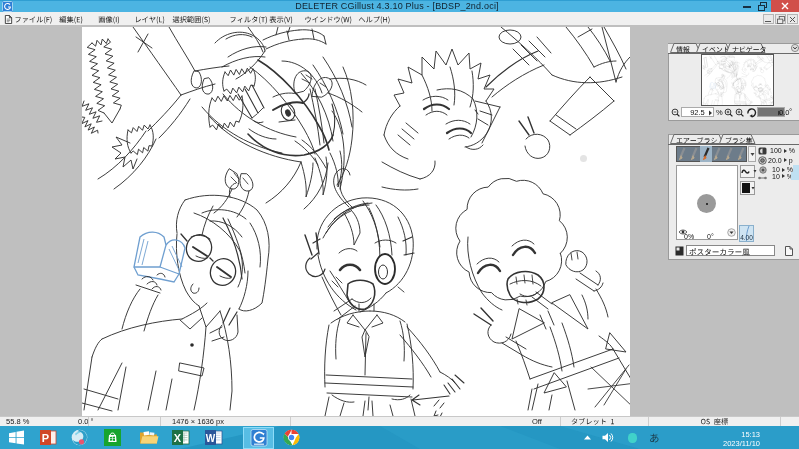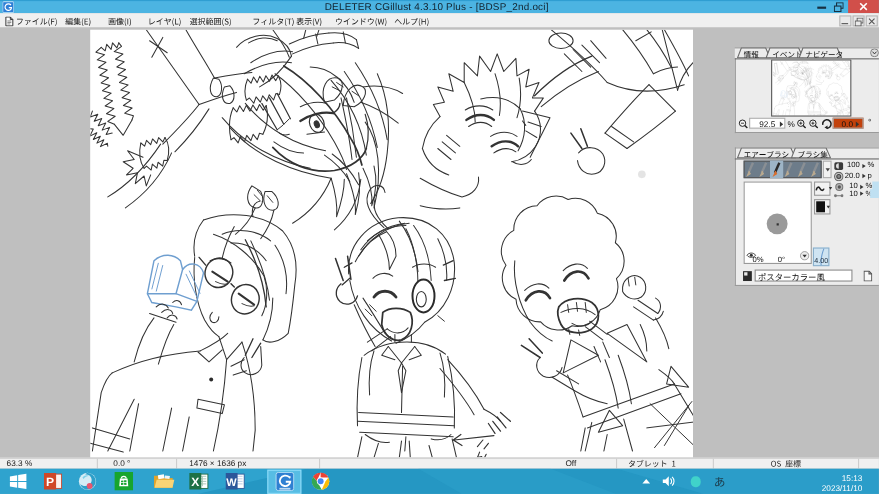--- a/index.html
+++ b/index.html
@@ -356,21 +356,21 @@
   </svg>
 <svg class="abs" style="left:735px;top:108px" width="9" height="9" viewBox="0 0 9 9">
     <circle cx="4" cy="4" r="2.9" fill="#f8f8f8" stroke="#222" stroke-width="0.9"></circle>
     <path d="M2.6 4.0 L5.4 4.0 M4 2.6 L4 5.4" stroke="#222" stroke-width="0.8"></path>
     <path d="M6.1 6.1 L8.4 8.4" stroke="#222" stroke-width="1.3"></path>
   </svg>
 <svg class="abs" style="left:746px;top:107px" width="11" height="11" viewBox="0 0 11 11">
 <path d="M2 6.5 A3.8 3.8 0 1 1 5.5 9.5" fill="none" stroke="#222" stroke-width="1.4"></path>
 <path d="M3.5 9.0 L6.6 10.6 L6.2 7.2 Z" fill="#222"></path>
   </svg>
-<div class="abs" style="left:757px;top:107px;width:28px;height:10px;background:#c2410c;border:1px solid #aaa;font-size:7.5px;color:#111;line-height:9px;padding-left:7px">0.0</div>
+<div class="abs" style="left:757px;top:107px;width:28px;height:10px;background:#737373;border:1px solid #aaa;font-size:7.5px;color:#111;line-height:9px;padding-left:21px">0.0</div>
 <svg class="abs" style="left:777px;top:110px" width="5" height="6" viewBox="0 0 5 6">
     <path d="M1 0.5 L4 3 L1 5.5 Z" fill="#333"></path>
   </svg>
 <div class="abs" style="left:789px;top:107px;font-size:8px;color:#111">°</div>
 <div class="abs" style="left:668px;top:134px;width:131px;height:126px;background:#ececec;border:1px solid #9a9a9a;border-right:none"></div>
 <svg class="abs" style="left:670px;top:134px" width="54" height="10" viewBox="0 0 54 10">
     <path d="M4 0.5 L49 0.5 L53 9.5 L0.5 9.5 Z" fill="#ececec" stroke="#6a6a6a"></path>
   </svg>
 <div style="position:absolute;left:676px;top:135.5px;line-height:0"><svg width="41" height="9" viewBox="0 -6.9 41 8.6" style="overflow:visible">
       <path d="M0.6 -0.9V-0.3C0.8 -0.3 1.0 -0.3 1.2 -0.3H5.7C5.9 -0.3 6.1 -0.3 6.3 -0.3V-0.9C6.1 -0.9 6.0 -0.9 5.7 -0.9H3.7V-4.0H5.4C5.6 -4.0 5.8 -4.0 6.0 -4.0V-4.6C5.8 -4.6 5.6 -4.6 5.4 -4.6H1.6C1.4 -4.6 1.2 -4.6 1.0 -4.6V-4.0C1.2 -4.0 1.4 -4.0 1.6 -4.0H3.1V-0.9H1.2C1.0 -0.9 0.8 -0.9 0.6 -0.9Z M13.3 -4.7 13.0 -5.0C12.9 -5.0 12.6 -4.9 12.5 -4.9C12.1 -4.9 8.9 -4.9 8.5 -4.9C8.3 -4.9 8.0 -5.0 7.8 -5.0V-4.4C8.0 -4.4 8.3 -4.4 8.5 -4.4C8.9 -4.4 12.0 -4.4 12.5 -4.4C12.2 -4.0 11.6 -3.2 11.0 -2.9L11.4 -2.5C12.2 -3.1 12.9 -3.9 13.1 -4.4C13.2 -4.5 13.3 -4.6 13.3 -4.7ZM10.6 -3.8H9.9C10.0 -3.6 10.0 -3.4 10.0 -3.3C10.0 -2.1 9.8 -1.1 8.8 -0.5C8.6 -0.3 8.3 -0.2 8.1 -0.2L8.6 0.3C10.4 -0.6 10.6 -1.9 10.6 -3.8Z M14.5 -3.0V-2.3C14.7 -2.3 15.1 -2.3 15.5 -2.3C16.0 -2.3 18.7 -2.3 19.3 -2.3C19.6 -2.3 19.9 -2.3 20.0 -2.3V-3.0C19.8 -3.0 19.6 -3.0 19.2 -3.0C18.7 -3.0 16.0 -3.0 15.5 -3.0C15.1 -3.0 14.7 -3.0 14.5 -3.0Z M26.8 -5.9 26.4 -5.8C26.6 -5.5 26.8 -5.1 27.0 -4.8L27.4 -5.0C27.2 -5.3 27.0 -5.7 26.8 -5.9ZM26.5 -4.5 26.2 -4.7 26.5 -4.8C26.3 -5.1 26.1 -5.5 25.9 -5.7L25.5 -5.6C25.7 -5.4 25.9 -5.0 26.0 -4.7C25.9 -4.7 25.8 -4.7 25.7 -4.7C25.4 -4.7 22.7 -4.7 22.3 -4.7C22.1 -4.7 21.8 -4.7 21.6 -4.8V-4.2C21.8 -4.2 22.0 -4.2 22.3 -4.2C22.7 -4.2 25.4 -4.2 25.8 -4.2C25.7 -3.5 25.4 -2.6 24.9 -1.9C24.3 -1.2 23.6 -0.6 22.2 -0.3L22.7 0.2C23.9 -0.2 24.8 -0.8 25.4 -1.6C26.0 -2.3 26.3 -3.4 26.4 -4.1C26.5 -4.3 26.5 -4.4 26.5 -4.5Z M29.2 -5.1V-4.6C29.4 -4.6 29.6 -4.6 29.8 -4.6C30.2 -4.6 32.1 -4.6 32.5 -4.6C32.8 -4.6 33.0 -4.6 33.2 -4.6V-5.1C33.0 -5.1 32.7 -5.1 32.5 -5.1C32.1 -5.1 30.2 -5.1 29.8 -5.1C29.6 -5.1 29.4 -5.1 29.2 -5.1ZM33.7 -3.3 33.3 -3.6C33.2 -3.5 33.0 -3.5 32.9 -3.5C32.5 -3.5 29.6 -3.5 29.2 -3.5C29.1 -3.5 28.8 -3.5 28.6 -3.6V-3.0C28.8 -3.0 29.1 -3.0 29.2 -3.0C29.7 -3.0 32.6 -3.0 32.9 -3.0C32.8 -2.5 32.5 -1.9 32.1 -1.5C31.5 -0.8 30.6 -0.4 29.7 -0.2L30.1 0.3C31.0 0.0 31.8 -0.4 32.6 -1.2C33.1 -1.7 33.4 -2.4 33.6 -3.1C33.6 -3.2 33.6 -3.3 33.7 -3.3Z M36.6 -5.3 36.3 -4.8C36.7 -4.6 37.4 -4.1 37.7 -3.9L38.1 -4.3C37.8 -4.5 37.0 -5.1 36.6 -5.3ZM35.5 -0.4 35.9 0.2C36.5 0.1 37.5 -0.3 38.2 -0.7C39.2 -1.3 40.2 -2.2 40.8 -3.1L40.5 -3.7C39.9 -2.7 39.0 -1.8 37.9 -1.2C37.2 -0.8 36.3 -0.5 35.5 -0.4ZM35.5 -3.7 35.2 -3.3C35.6 -3.1 36.4 -2.6 36.7 -2.3L37.1 -2.8C36.7 -3.0 35.9 -3.5 35.5 -3.7Z" fill="#111"></path>
@@ -471,24 +471,24 @@
   </svg>
 <div class="abs" style="left:686px;top:245px;width:89px;height:11px;background:#fff;border:1px solid #888"></div>
 <div style="position:absolute;left:689px;top:246.9px;line-height:0"><svg width="61" height="10" viewBox="0 -7.6 61 9.5" style="overflow:visible">
       <path d="M5.7 -5.6C5.7 -5.9 6.0 -6.1 6.2 -6.1C6.5 -6.1 6.7 -5.9 6.7 -5.6C6.7 -5.3 6.5 -5.1 6.2 -5.1C6.0 -5.1 5.7 -5.3 5.7 -5.6ZM5.4 -5.6C5.4 -5.2 5.8 -4.8 6.2 -4.8C6.7 -4.8 7.1 -5.2 7.1 -5.6C7.1 -6.1 6.7 -6.5 6.2 -6.5C5.8 -6.5 5.4 -6.1 5.4 -5.6ZM2.4 -2.8 1.9 -3.0C1.6 -2.4 1.0 -1.5 0.5 -1.1L1.0 -0.7C1.4 -1.2 2.1 -2.1 2.4 -2.8ZM5.6 -3.0 5.1 -2.8C5.5 -2.3 6.1 -1.3 6.4 -0.7L6.9 -1.1C6.6 -1.6 6.0 -2.6 5.6 -3.0ZM0.7 -4.6V-3.9C0.9 -4.0 1.1 -4.0 1.3 -4.0H3.5V-3.9C3.5 -3.5 3.5 -0.9 3.5 -0.5C3.5 -0.3 3.4 -0.2 3.2 -0.2C3.0 -0.2 2.6 -0.3 2.3 -0.3L2.3 0.3C2.6 0.3 3.1 0.3 3.4 0.3C3.9 0.3 4.1 0.1 4.1 -0.3C4.1 -0.8 4.1 -3.3 4.1 -3.9V-4.0H6.1C6.3 -4.0 6.5 -4.0 6.7 -3.9V-4.6C6.5 -4.6 6.3 -4.5 6.1 -4.5H4.1V-5.3C4.1 -5.5 4.1 -5.8 4.1 -5.9H3.4C3.4 -5.7 3.5 -5.5 3.5 -5.3V-4.5H1.3C1.1 -4.5 0.9 -4.6 0.7 -4.6Z M13.7 -5.1 13.3 -5.4C13.2 -5.3 13.0 -5.3 12.7 -5.3C12.4 -5.3 10.1 -5.3 9.8 -5.3C9.6 -5.3 9.1 -5.4 9.0 -5.4V-4.7C9.1 -4.7 9.5 -4.7 9.8 -4.7C10.1 -4.7 12.5 -4.7 12.8 -4.7C12.6 -4.1 12.0 -3.2 11.5 -2.6C10.7 -1.7 9.6 -0.8 8.4 -0.3L8.8 0.2C10.0 -0.3 11.0 -1.2 11.8 -2.1C12.6 -1.4 13.4 -0.5 13.9 0.2L14.4 -0.3C13.9 -0.9 13.0 -1.8 12.2 -2.5C12.8 -3.2 13.2 -4.1 13.5 -4.8C13.5 -4.9 13.6 -5.0 13.7 -5.1Z M19.3 -6.0 18.6 -6.2C18.5 -6.0 18.4 -5.7 18.3 -5.6C18.0 -4.9 17.2 -3.8 15.9 -2.9L16.4 -2.5C17.3 -3.1 17.9 -3.9 18.4 -4.6H21.0C20.8 -3.9 20.5 -3.1 20.0 -2.5C19.4 -2.8 18.9 -3.2 18.4 -3.5L17.9 -3.1C18.4 -2.8 19.0 -2.4 19.6 -2.0C18.9 -1.2 17.9 -0.5 16.6 -0.1L17.2 0.3C18.4 -0.1 19.4 -0.8 20.1 -1.6C20.4 -1.3 20.7 -1.1 20.9 -0.9L21.3 -1.4C21.1 -1.6 20.8 -1.9 20.5 -2.1C21.0 -2.9 21.5 -3.8 21.7 -4.5C21.7 -4.6 21.8 -4.8 21.8 -4.9L21.3 -5.2C21.2 -5.1 21.0 -5.1 20.8 -5.1H18.8L18.9 -5.4C19.0 -5.5 19.1 -5.8 19.3 -6.0Z M23.6 -3.3V-2.5C23.8 -2.6 24.2 -2.6 24.6 -2.6C25.2 -2.6 28.2 -2.6 28.8 -2.6C29.1 -2.6 29.5 -2.6 29.6 -2.5V-3.3C29.4 -3.3 29.2 -3.3 28.8 -3.3C28.2 -3.3 25.2 -3.3 24.6 -3.3C24.2 -3.3 23.8 -3.3 23.6 -3.3Z M36.9 -4.4 36.5 -4.6C36.3 -4.6 36.2 -4.6 36.0 -4.6H34.2C34.2 -4.8 34.2 -5.1 34.2 -5.4C34.2 -5.5 34.2 -5.8 34.3 -6.0H33.5C33.6 -5.8 33.6 -5.5 33.6 -5.4C33.6 -5.1 33.6 -4.8 33.6 -4.6H32.2C31.9 -4.6 31.6 -4.6 31.4 -4.6V-4.0C31.6 -4.0 31.9 -4.0 32.2 -4.0H33.5C33.3 -2.4 32.8 -1.5 32.0 -0.8C31.8 -0.6 31.5 -0.4 31.2 -0.2L31.8 0.2C33.1 -0.7 33.8 -1.8 34.1 -4.0H36.2C36.2 -3.2 36.1 -1.3 35.9 -0.7C35.8 -0.6 35.6 -0.5 35.4 -0.5C35.1 -0.5 34.7 -0.5 34.3 -0.6L34.4 0.1C34.8 0.1 35.2 0.1 35.6 0.1C36.0 0.1 36.2 -0.0 36.4 -0.4C36.7 -1.1 36.8 -3.3 36.9 -4.0C36.9 -4.1 36.9 -4.3 36.9 -4.4Z M39.8 -5.7V-5.0C40.0 -5.0 40.2 -5.1 40.4 -5.1C40.9 -5.1 43.0 -5.1 43.4 -5.1C43.7 -5.1 43.9 -5.0 44.1 -5.0V-5.7C43.9 -5.6 43.7 -5.6 43.4 -5.6C43.0 -5.6 40.9 -5.6 40.4 -5.6C40.2 -5.6 40.0 -5.6 39.8 -5.7ZM44.7 -3.7 44.2 -3.9C44.2 -3.9 44.0 -3.9 43.8 -3.9C43.4 -3.9 40.2 -3.9 39.8 -3.9C39.6 -3.9 39.4 -3.9 39.1 -3.9V-3.3C39.3 -3.3 39.6 -3.3 39.8 -3.3C40.3 -3.3 43.5 -3.3 43.9 -3.3C43.7 -2.8 43.4 -2.1 42.9 -1.6C42.3 -0.9 41.4 -0.4 40.3 -0.2L40.7 0.3C41.7 0.0 42.7 -0.4 43.5 -1.3C44.0 -1.9 44.4 -2.7 44.6 -3.4C44.6 -3.5 44.6 -3.6 44.7 -3.7Z M46.4 -3.3V-2.5C46.6 -2.6 47.0 -2.6 47.4 -2.6C48.0 -2.6 51.0 -2.6 51.6 -2.6C51.9 -2.6 52.3 -2.6 52.4 -2.5V-3.3C52.2 -3.3 52.0 -3.3 51.6 -3.3C51.0 -3.3 48.0 -3.3 47.4 -3.3C47.0 -3.3 46.6 -3.3 46.4 -3.3Z M54.4 -6.0V-3.5C54.4 -2.3 54.3 -0.8 53.5 0.3C53.6 0.4 53.8 0.5 53.9 0.6C54.8 -0.5 54.9 -2.3 54.9 -3.5V-5.4H59.1C59.1 -2.1 59.1 0.6 60.0 0.6C60.4 0.6 60.5 0.2 60.6 -0.8C60.5 -0.9 60.3 -1.0 60.2 -1.2C60.2 -0.5 60.1 0.0 60.1 0.0C59.6 0.0 59.6 -3.1 59.6 -6.0ZM55.8 -3.3H56.7V-2.1H55.8ZM57.2 -3.3H58.1V-2.1H57.2ZM57.8 -1.3C57.9 -1.1 58.0 -0.9 58.2 -0.7L57.2 -0.6V-1.6H58.5V-3.7H57.2V-4.5C57.7 -4.5 58.3 -4.6 58.7 -4.7L58.3 -5.2C57.6 -4.9 56.2 -4.8 55.1 -4.7C55.2 -4.6 55.3 -4.4 55.3 -4.3C55.7 -4.3 56.2 -4.4 56.7 -4.4V-3.7H55.4V-1.6H56.7V-0.6C56.0 -0.5 55.4 -0.5 54.9 -0.5L54.9 0.1L58.4 -0.2C58.5 0.0 58.6 0.2 58.6 0.4L59.1 0.2C59.0 -0.3 58.6 -0.9 58.2 -1.5Z" fill="#111"></path>
     </svg></div>
 <svg class="abs" style="left:785px;top:246px" width="8" height="10" viewBox="0 0 8 10">
 <path d="M0.5 0.5 L5 0.5 L7.5 3 L7.5 9.5 L0.5 9.5 Z" fill="#f8f8f8" stroke="#555"></path>
 <path d="M5 0.5 L5 3 L7.5 3" fill="none" stroke="#555"></path>
   </svg>
 <div class="abs" style="left:0;top:416px;width:799px;height:10px;background:#f0f0f0;border-top:1px solid #c8c8c8"></div>
-<div style="position:absolute;top:417px;font-size:7.5px;color:#222;left:6px">63.3 %</div>
-<div style="position:absolute;top:417px;font-size:7.5px;color:#222;left:103px">0.0 °</div>
+<div style="position:absolute;top:417px;font-size:7.5px;color:#222;left:6px">55.8 %</div>
+<div style="position:absolute;top:417px;font-size:7.5px;color:#222;left:78px">0.0 °</div>
 <div style="position:absolute;top:417px;font-size:7.5px;color:#222;left:172px">1476 × 1636 px</div>
-<div style="position:absolute;top:417px;font-size:7.5px;color:#222;left:514px">Off</div>
+<div style="position:absolute;top:417px;font-size:7.5px;color:#222;left:532px">Off</div>
 <div style="position:absolute;left:570px;top:416.5px;line-height:0"><svg width="45" height="9" viewBox="0 -7.5 45 9.4" style="overflow:visible">
       <path d="M4.0 -5.9 3.3 -6.1C3.3 -5.9 3.2 -5.6 3.1 -5.5C2.7 -4.8 2.0 -3.7 0.7 -2.9L1.2 -2.5C2.0 -3.1 2.7 -3.8 3.2 -4.5H5.7C5.6 -3.9 5.2 -3.1 4.7 -2.4C4.2 -2.8 3.6 -3.1 3.1 -3.4L2.7 -3.0C3.2 -2.7 3.8 -2.3 4.3 -1.9C3.6 -1.2 2.7 -0.5 1.4 -0.1L1.9 0.3C3.2 -0.1 4.1 -0.8 4.8 -1.6C5.1 -1.3 5.4 -1.1 5.6 -0.9L6.1 -1.4C5.8 -1.6 5.5 -1.8 5.2 -2.1C5.8 -2.8 6.2 -3.7 6.4 -4.4C6.4 -4.5 6.5 -4.7 6.5 -4.8L6.1 -5.1C5.9 -5.1 5.8 -5.0 5.6 -5.0H3.5L3.7 -5.3C3.8 -5.4 3.9 -5.7 4.0 -5.9Z M14.1 -6.4 13.7 -6.3C13.9 -6.0 14.2 -5.6 14.3 -5.3L14.7 -5.4C14.6 -5.7 14.3 -6.2 14.1 -6.4ZM13.8 -4.9 13.5 -5.1 13.8 -5.2C13.6 -5.5 13.3 -6.0 13.2 -6.2L12.8 -6.1C12.9 -5.8 13.1 -5.5 13.3 -5.2C13.2 -5.1 13.1 -5.1 13.0 -5.1C12.6 -5.1 9.7 -5.1 9.2 -5.1C9.0 -5.1 8.7 -5.2 8.5 -5.2V-4.5C8.7 -4.5 8.9 -4.5 9.2 -4.5C9.7 -4.5 12.6 -4.5 13.1 -4.5C13.0 -3.8 12.6 -2.8 12.1 -2.1C11.4 -1.3 10.6 -0.7 9.2 -0.3L9.7 0.3C11.0 -0.2 11.9 -0.9 12.6 -1.7C13.2 -2.5 13.6 -3.7 13.7 -4.5C13.8 -4.7 13.8 -4.8 13.8 -4.9Z M16.7 -0.2 17.1 0.1C17.2 0.1 17.3 0.0 17.4 0.0C19.3 -0.5 20.8 -1.5 21.8 -2.7L21.5 -3.2C20.5 -2.0 18.8 -1.0 17.4 -0.6C17.4 -1.0 17.4 -4.2 17.4 -4.9C17.4 -5.1 17.4 -5.4 17.4 -5.6H16.7C16.7 -5.4 16.7 -5.1 16.7 -4.9C16.7 -4.2 16.7 -1.1 16.7 -0.6C16.7 -0.5 16.7 -0.4 16.7 -0.2Z M26.1 -4.3 25.6 -4.1C25.7 -3.8 26.1 -2.8 26.2 -2.5L26.7 -2.7C26.6 -3.0 26.2 -4.0 26.1 -4.3ZM28.8 -3.9 28.2 -4.1C28.1 -3.1 27.7 -2.2 27.2 -1.5C26.5 -0.8 25.6 -0.2 24.7 0.1L25.2 0.6C26.1 0.2 27.0 -0.3 27.7 -1.2C28.2 -1.9 28.5 -2.7 28.7 -3.5C28.8 -3.6 28.8 -3.7 28.8 -3.9ZM24.4 -3.9 23.8 -3.7C24.0 -3.5 24.4 -2.4 24.5 -2.0L25.1 -2.2C24.9 -2.6 24.5 -3.6 24.4 -3.9Z M32.5 -0.7C32.5 -0.4 32.5 -0.0 32.5 0.2H33.2C33.2 -0.0 33.2 -0.4 33.2 -0.7L33.1 -3.1C34.0 -2.9 35.3 -2.4 36.1 -1.9L36.4 -2.6C35.6 -3.0 34.1 -3.5 33.1 -3.8V-5.0C33.1 -5.2 33.2 -5.6 33.2 -5.8H32.5C32.5 -5.6 32.5 -5.2 32.5 -5.0C32.5 -4.4 32.5 -1.1 32.5 -0.7Z M41.9 0.0H44.9V-0.6H43.8V-5.5H43.3C43.0 -5.3 42.6 -5.2 42.2 -5.1V-4.7H43.1V-0.6H41.9Z" fill="#222"></path>
     </svg></div>
 <div style="position:absolute;left:700px;top:416.5px;line-height:0"><svg width="29" height="9" viewBox="0 -7.5 29 9.4" style="overflow:visible">
       <path d="M2.8 0.1C4.2 0.1 5.1 -1.0 5.1 -2.8C5.1 -4.5 4.2 -5.6 2.8 -5.6C1.4 -5.6 0.4 -4.5 0.4 -2.8C0.4 -1.0 1.4 0.1 2.8 0.1ZM2.8 -0.5C1.8 -0.5 1.1 -1.4 1.1 -2.8C1.1 -4.1 1.8 -5.0 2.8 -5.0C3.8 -5.0 4.4 -4.1 4.4 -2.8C4.4 -1.4 3.8 -0.5 2.8 -0.5Z M7.8 0.1C9.0 0.1 9.7 -0.6 9.7 -1.5C9.7 -2.3 9.2 -2.7 8.6 -2.9L7.8 -3.3C7.4 -3.4 6.9 -3.7 6.9 -4.2C6.9 -4.7 7.3 -5.0 7.9 -5.0C8.4 -5.0 8.8 -4.8 9.2 -4.5L9.5 -4.9C9.1 -5.3 8.6 -5.6 7.9 -5.6C6.9 -5.6 6.2 -5.0 6.2 -4.1C6.2 -3.3 6.8 -2.9 7.3 -2.7L8.1 -2.4C8.6 -2.2 9.0 -2.0 9.0 -1.4C9.0 -0.9 8.6 -0.5 7.9 -0.5C7.3 -0.5 6.7 -0.8 6.3 -1.2L5.9 -0.7C6.4 -0.2 7.1 0.1 7.8 0.1Z M19.4 -4.5C19.3 -3.6 18.9 -2.9 18.3 -2.5V-4.7H17.8V-1.7H15.7V-1.2H17.8V-0.1H15.2V0.4H20.9V-0.1H18.3V-1.2H20.5V-1.7H18.3V-2.4C18.4 -2.4 18.6 -2.2 18.7 -2.1C19.0 -2.4 19.3 -2.7 19.5 -3.1C19.9 -2.8 20.3 -2.3 20.6 -2.1L20.9 -2.5C20.7 -2.8 20.2 -3.2 19.7 -3.6C19.8 -3.8 19.9 -4.2 20.0 -4.5ZM16.4 -4.5C16.3 -3.6 15.9 -2.8 15.3 -2.4C15.4 -2.3 15.6 -2.1 15.7 -2.0C16.1 -2.3 16.3 -2.7 16.5 -3.1C16.8 -2.8 17.1 -2.5 17.3 -2.2L17.7 -2.6C17.5 -2.9 17.1 -3.2 16.7 -3.5C16.8 -3.8 16.9 -4.2 16.9 -4.5ZM14.6 -5.5V-3.4C14.6 -2.3 14.6 -0.8 14.0 0.3C14.1 0.3 14.4 0.5 14.5 0.6C15.1 -0.6 15.2 -2.3 15.2 -3.4V-5.0H20.9V-5.5H18.0V-6.3H17.5V-5.5Z M24.6 -2.7V-2.3H28.1V-2.7ZM27.1 -0.8C27.5 -0.5 27.9 0.0 28.1 0.3L28.5 0.0C28.3 -0.3 27.9 -0.8 27.5 -1.1ZM25.0 -1.1C24.7 -0.7 24.3 -0.3 23.8 0.0C23.9 0.1 24.1 0.2 24.2 0.3C24.6 0.0 25.1 -0.4 25.4 -0.9ZM24.4 -5.0V-3.2H28.3V-5.0H27.1V-5.5H28.5V-6.0H24.1V-5.5H25.5V-5.0ZM25.9 -5.5H26.6V-5.0H25.9ZM24.1 -1.8V-1.3H26.0V0.0C26.0 0.1 26.0 0.1 25.9 0.1C25.8 0.1 25.5 0.1 25.2 0.1C25.2 0.3 25.3 0.5 25.3 0.6C25.8 0.6 26.1 0.6 26.3 0.5C26.5 0.4 26.5 0.3 26.5 0.0V-1.3H28.5V-1.8ZM24.9 -4.5H25.5V-3.6H24.9ZM25.9 -4.5H26.6V-3.6H25.9ZM27.1 -4.5H27.8V-3.6H27.1ZM22.7 -6.3V-4.7H21.7V-4.1H22.7C22.4 -3.1 22.0 -1.9 21.5 -1.3C21.6 -1.2 21.7 -1.0 21.8 -0.8C22.1 -1.3 22.5 -2.1 22.7 -2.9V0.6H23.2V-3.0C23.5 -2.6 23.7 -2.1 23.8 -1.9L24.1 -2.3C24.0 -2.5 23.4 -3.4 23.2 -3.6V-4.1H24.1V-4.7H23.2V-6.3Z" fill="#222"></path>
     </svg></div>
 <div class="abs" style="left:88px;top:417px;width:1px;height:9px;background:#cdcdcd"></div>
 <div class="abs" style="left:160px;top:417px;width:1px;height:9px;background:#cdcdcd"></div>
 <div class="abs" style="left:290px;top:417px;width:1px;height:9px;background:#cdcdcd"></div>
 <div class="abs" style="left:560px;top:417px;width:1px;height:9px;background:#cdcdcd"></div>
@@ -559,12 +559,12 @@
     <path d="M1 5.5 L4.5 1.5 L8 5.5 Z" fill="#fff"></path>
   </svg>
 <svg class="abs" style="left:602px;top:432px" width="12" height="11" viewBox="0 0 12 11">
 <path d="M0.5 3.8 L3 3.8 L6 1 L6 10 L3 7.2 L0.5 7.2 Z" fill="#fff"></path>
 <path d="M7.5 3 A3.5 3.5 0 0 1 7.5 8 M9 1.5 A5.5 5.5 0 0 1 9 9.5" stroke="#fff" fill="none" stroke-width="1"></path>
   </svg>
 <div class="abs" style="left:628px;top:433px;width:9px;height:10px;border-radius:45%;background:#40d2ca"></div>
 <svg class="abs" style="left:649px;top:433px;overflow:visible" width="12" height="12" viewBox="0 -9 12 12">
     <path d="M6.4 -4.6C6.0 -3.5 5.4 -2.6 4.7 -1.9C4.5 -2.6 4.5 -3.2 4.5 -3.9L4.5 -4.3C5.0 -4.5 5.6 -4.6 6.3 -4.6ZM7.6 -5.8 6.8 -6.0C6.8 -5.8 6.7 -5.5 6.7 -5.4L6.7 -5.3L6.3 -5.3C5.7 -5.3 5.1 -5.2 4.5 -5.0C4.5 -5.5 4.6 -5.9 4.6 -6.3C5.9 -6.4 7.3 -6.5 8.4 -6.7L8.4 -7.5C7.3 -7.2 6.0 -7.1 4.7 -7.0L4.8 -7.8C4.9 -8.0 4.9 -8.2 5.0 -8.3L4.1 -8.3C4.1 -8.2 4.1 -8.0 4.1 -7.8L4.0 -7.0L3.3 -7.0C2.8 -7.0 1.9 -7.1 1.5 -7.2L1.5 -6.4C2.0 -6.3 2.8 -6.3 3.2 -6.3L3.9 -6.3C3.8 -5.8 3.8 -5.3 3.8 -4.8C2.3 -4.1 1.1 -2.7 1.1 -1.4C1.1 -0.5 1.7 -0.0 2.4 -0.0C3.0 -0.0 3.6 -0.3 4.2 -0.6L4.3 -0.0L5.1 -0.3C5.0 -0.5 4.9 -0.8 4.8 -1.1C5.7 -1.9 6.6 -3.0 7.2 -4.5C8.2 -4.2 8.7 -3.5 8.7 -2.7C8.7 -1.4 7.5 -0.4 5.6 -0.2L6.1 0.5C8.5 0.1 9.5 -1.2 9.5 -2.7C9.5 -3.8 8.7 -4.8 7.4 -5.1L7.4 -5.2C7.5 -5.4 7.6 -5.6 7.6 -5.8ZM3.7 -4.0V-3.8C3.7 -3.0 3.8 -2.1 4.0 -1.4C3.5 -1.0 3.0 -0.8 2.5 -0.8C2.1 -0.8 1.9 -1.1 1.9 -1.5C1.9 -2.4 2.7 -3.4 3.7 -4.0Z" fill="#1d3d4d"></path>
   </svg>
-<div class="abs" style="left:708px;top:430px;width:76px;text-align:right;font-size:7.5px;color:#fff;line-height:9px">15:13<br>2023/11/10</div>
+<div class="abs" style="left:684px;top:430px;width:76px;text-align:right;font-size:7.5px;color:#fff;line-height:9px">15:13<br>2023/11/10</div>
 </body></html>

